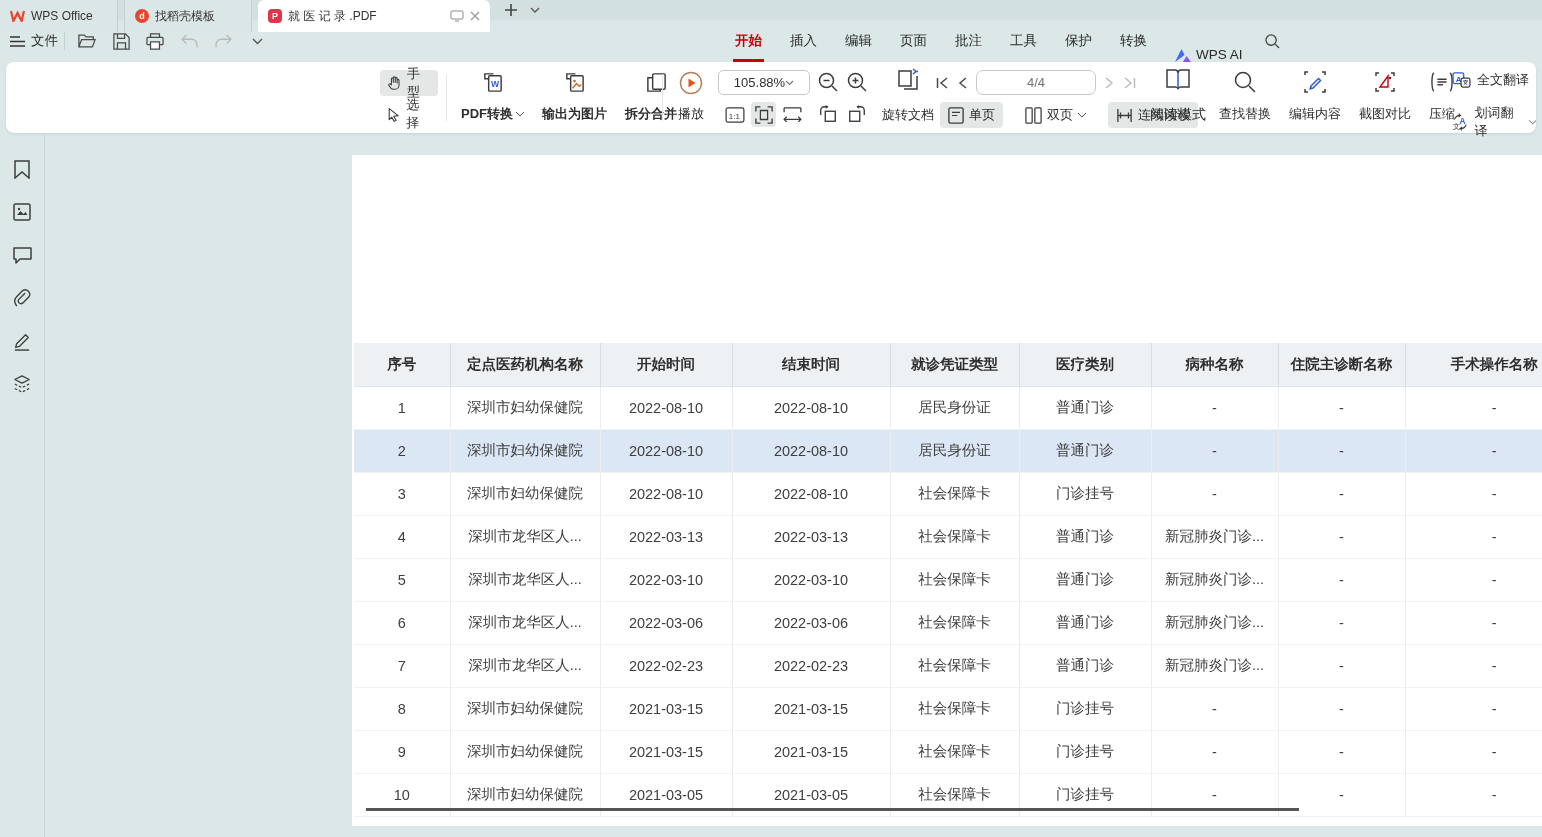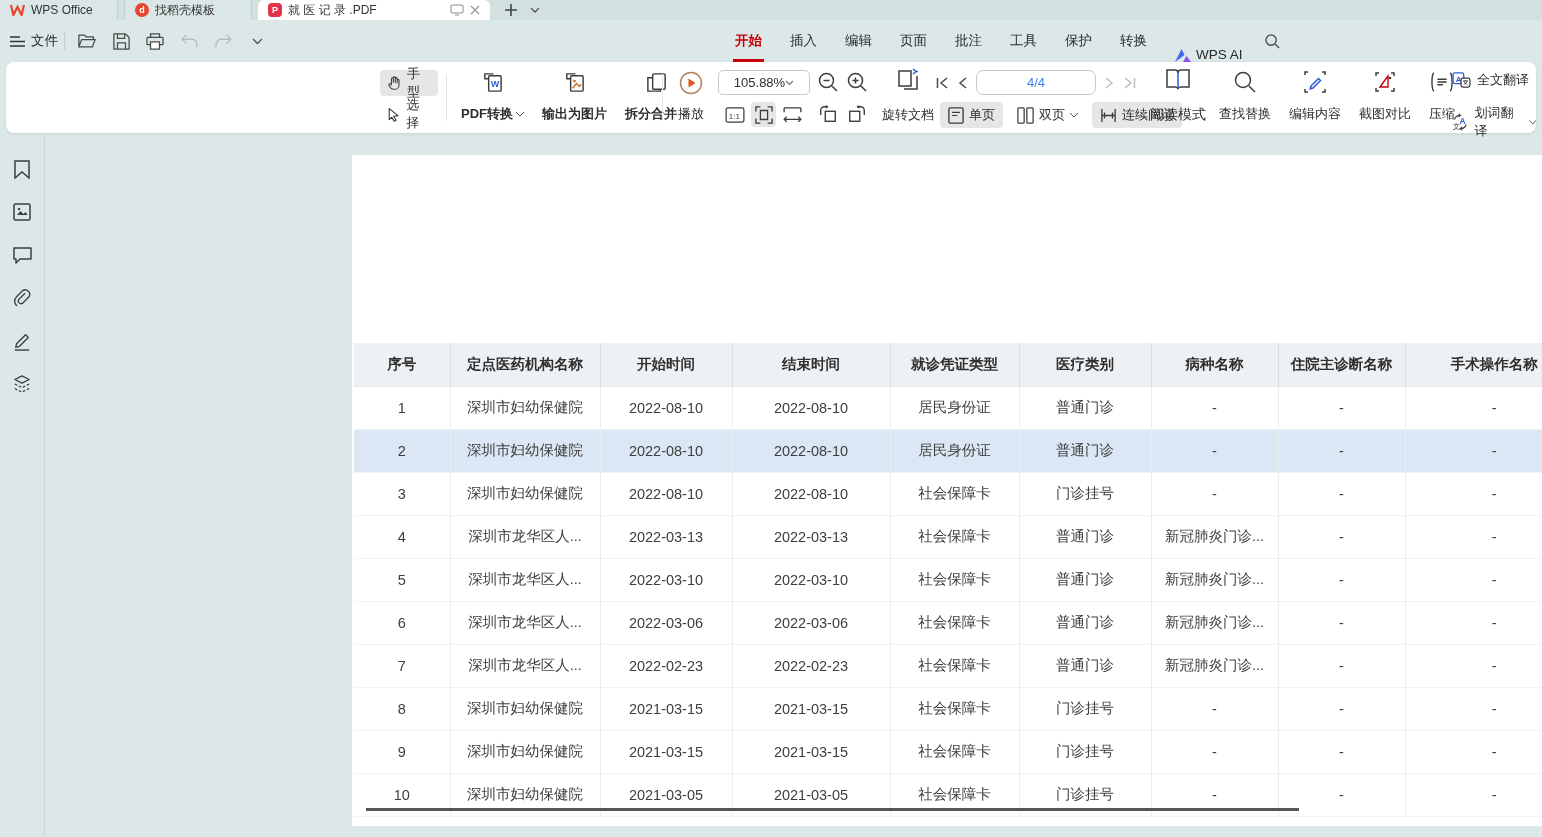--- a/index.html
+++ b/index.html
@@ -4,21 +4,21 @@
 <style>
   * { box-sizing: border-box; margin: 0; padding: 0; }
   html,body { width:1542px; height:837px; overflow:hidden;
     font-family:"Liberation Sans","DejaVu Sans",sans-serif;
     background:#dce8e7; position:relative; color:#2e2e2e; }
   svg { display:block; }
 
   
   .tabbar { position:absolute; top:0; left:0; right:0; height:20px;
     background:#d2e0df; display:flex; align-items:stretch; }
-  .tab { display:flex; align-items:center; gap:6px; font-size:12px; padding:4px 10px; color:#333; }
+  .tab { display:flex; align-items:center; gap:6px; font-size:12px; padding:16px 10px; color:#333; }
   .tab.inactive { background:#dbe7e6; border-right:1px solid #bfcfce; }
   .tab.home { width:118px; }
   .tab.docer { width:128px; margin-left:6px; border-left:1px solid #bfcfce; }
   .tab.active { background:#ffffff; width:232px; margin-left:6px;
     border-radius:6px 6px 0 0; justify-content:flex-start; }
   .tab .spacer { flex:1; }
   .badge { width:14px; height:14px; border-radius:4px; background:#e0354b;
     color:#fff; font-size:9px; font-weight:bold; display:flex; align-items:center; justify-content:center; flex:none;}
   .badge.docer-bg { background:#e8442e; border-radius:50%; }
   .tab-extra { display:flex; align-items:center; gap:12px; padding-left:14px; }
@@ -49,21 +49,21 @@
   .hl { background:#e4e7e6; }
   .bigrow { display:flex; }
   .bigbtn { display:flex; flex-direction:column; align-items:center; justify-content:space-between;
     height:59px; padding:3px 9px 4px; font-size:13px; color:#2e2e2e; }
   .lblrow { display:flex; align-items:center; gap:3px;font-weight:bold; }
   .zoombox { width:92px; height:25px; border:1px solid #c6c9c8; border-radius:5px;
     display:flex; align-items:center; justify-content:center; font-size:13px; }
   .sq { width:25px; height:25px; border-radius:4px; display:flex; align-items:center; justify-content:center; }
   .navrow { display:flex; align-items:center; gap:9px; }
   .pageinput { width:120px; height:25px; border:1px solid #c6c9c8; border-radius:7px;
-    text-align:center; font-size:13px; font-family:inherit; color:#3b82f6; background:#fff; }
+    text-align:center; font-size:13px; font-family:inherit; color:#737373; background:#fff; }
   .modebtn { height:26px; border-radius:4px; display:flex; align-items:center; gap:5px;
     padding:0 8px; font-size:13px; }
 
   
   .sidebar { position:absolute; left:0; top:133px; bottom:0; width:45px;
     border-right:1px solid #c9d6d5; display:flex; flex-direction:column;
     align-items:center; padding-top:26px; gap:23px; }
   .sicon { width:20px; height:20px; display:flex; align-items:center; justify-content:center; }
 
   
@@ -336,21 +336,21 @@
         <svg width="9" height="12" viewBox="0 0 9 12">
           <path d="M1 1l6 5-6 5" stroke="#bdbdbd" fill="none" stroke-width="1.5"></path>
         </svg>
       </span>
     <span>
         <svg width="13" height="12" viewBox="0 0 13 12">
           <path d="M11.5 1v10M2 1l6 5-6 5" stroke="#bdbdbd" fill="none" stroke-width="1.5"></path>
         </svg>
       </span>
   </div>
-  <div class="abs" style="left:934px;top:40px;display:flex;gap:6px;align-items:center">
+  <div class="abs" style="left:934px;top:40px;display:flex;gap:14px;align-items:center">
     <span class="modebtn hl">
       <svg width="16" height="17" viewBox="0 0 18 19">
           <rect x="1" y="1" width="16" height="17" rx="1.5" stroke="#3c3c3c" fill="none" stroke-width="1.5"></rect>
           <path d="M4.5 6h9M4.5 9.5h6" stroke="#3c3c3c" stroke-width="1.4"></path>
         </svg>
       <span>单页</span>
     </span>
     <span class="modebtn">
       <svg width="17" height="17" viewBox="0 0 19 19">
           <rect x="1" y="1" width="7" height="17" rx="1" stroke="#3c3c3c" fill="none" stroke-width="1.4"></rect>

